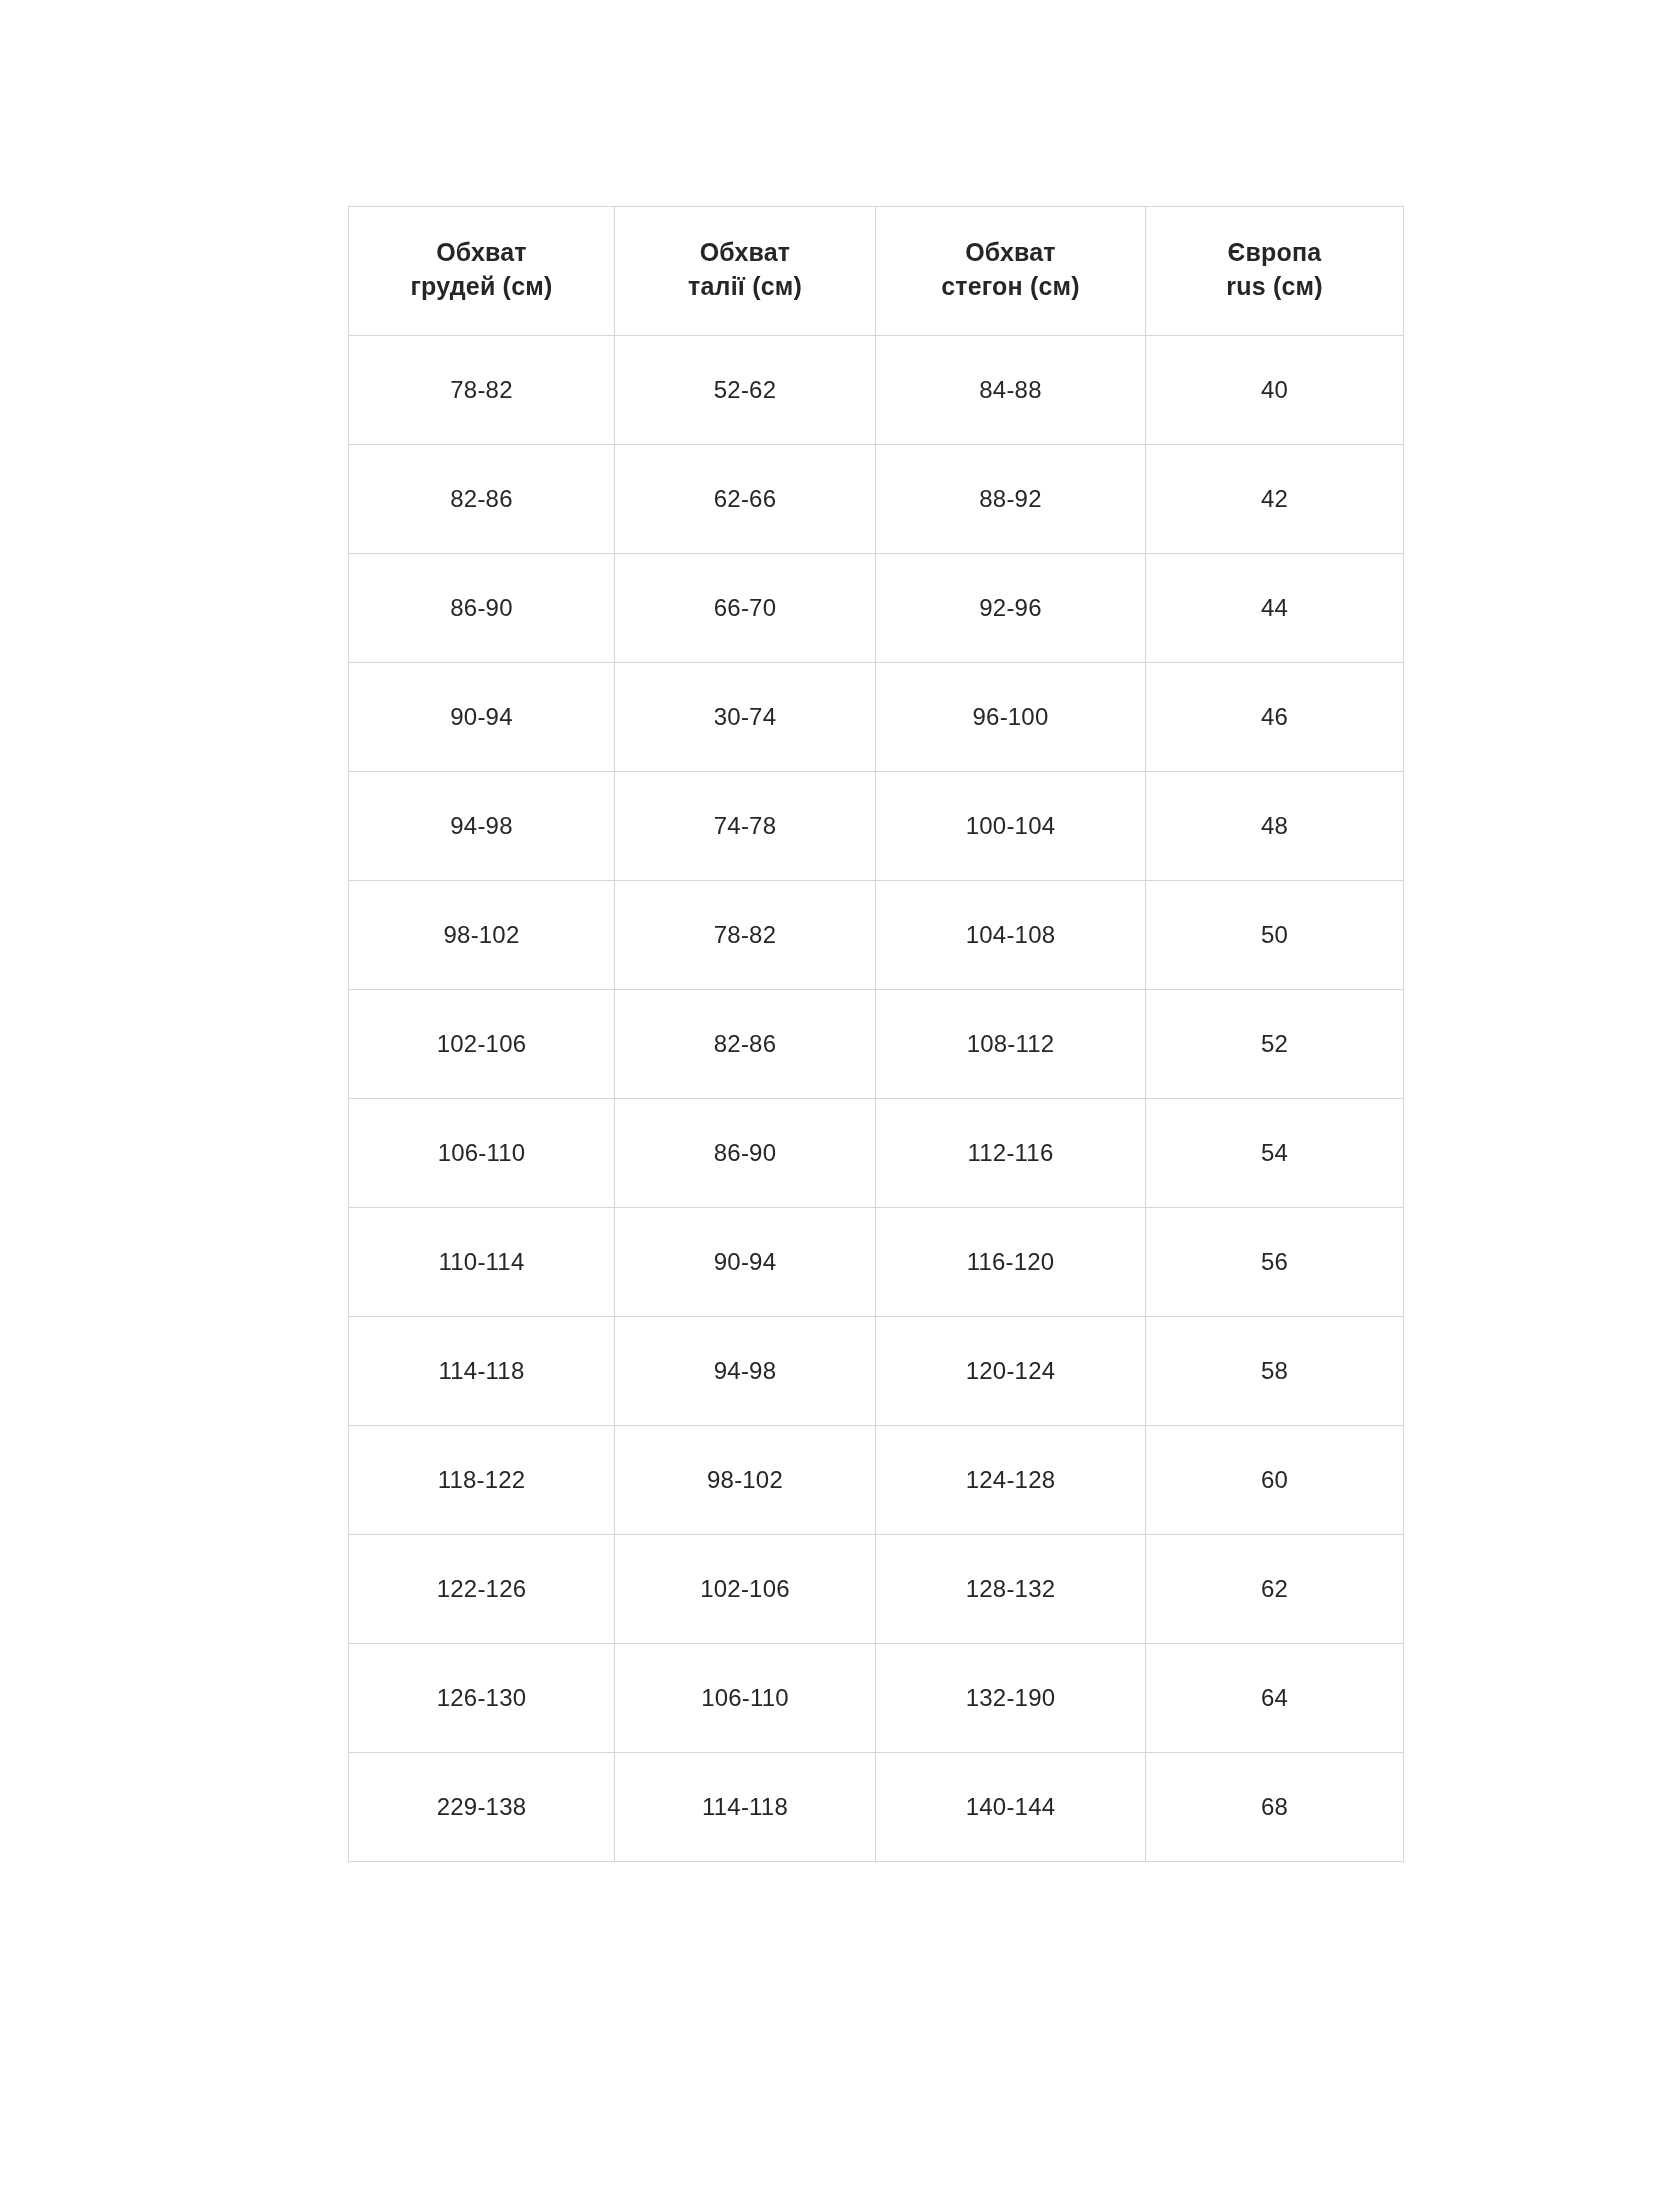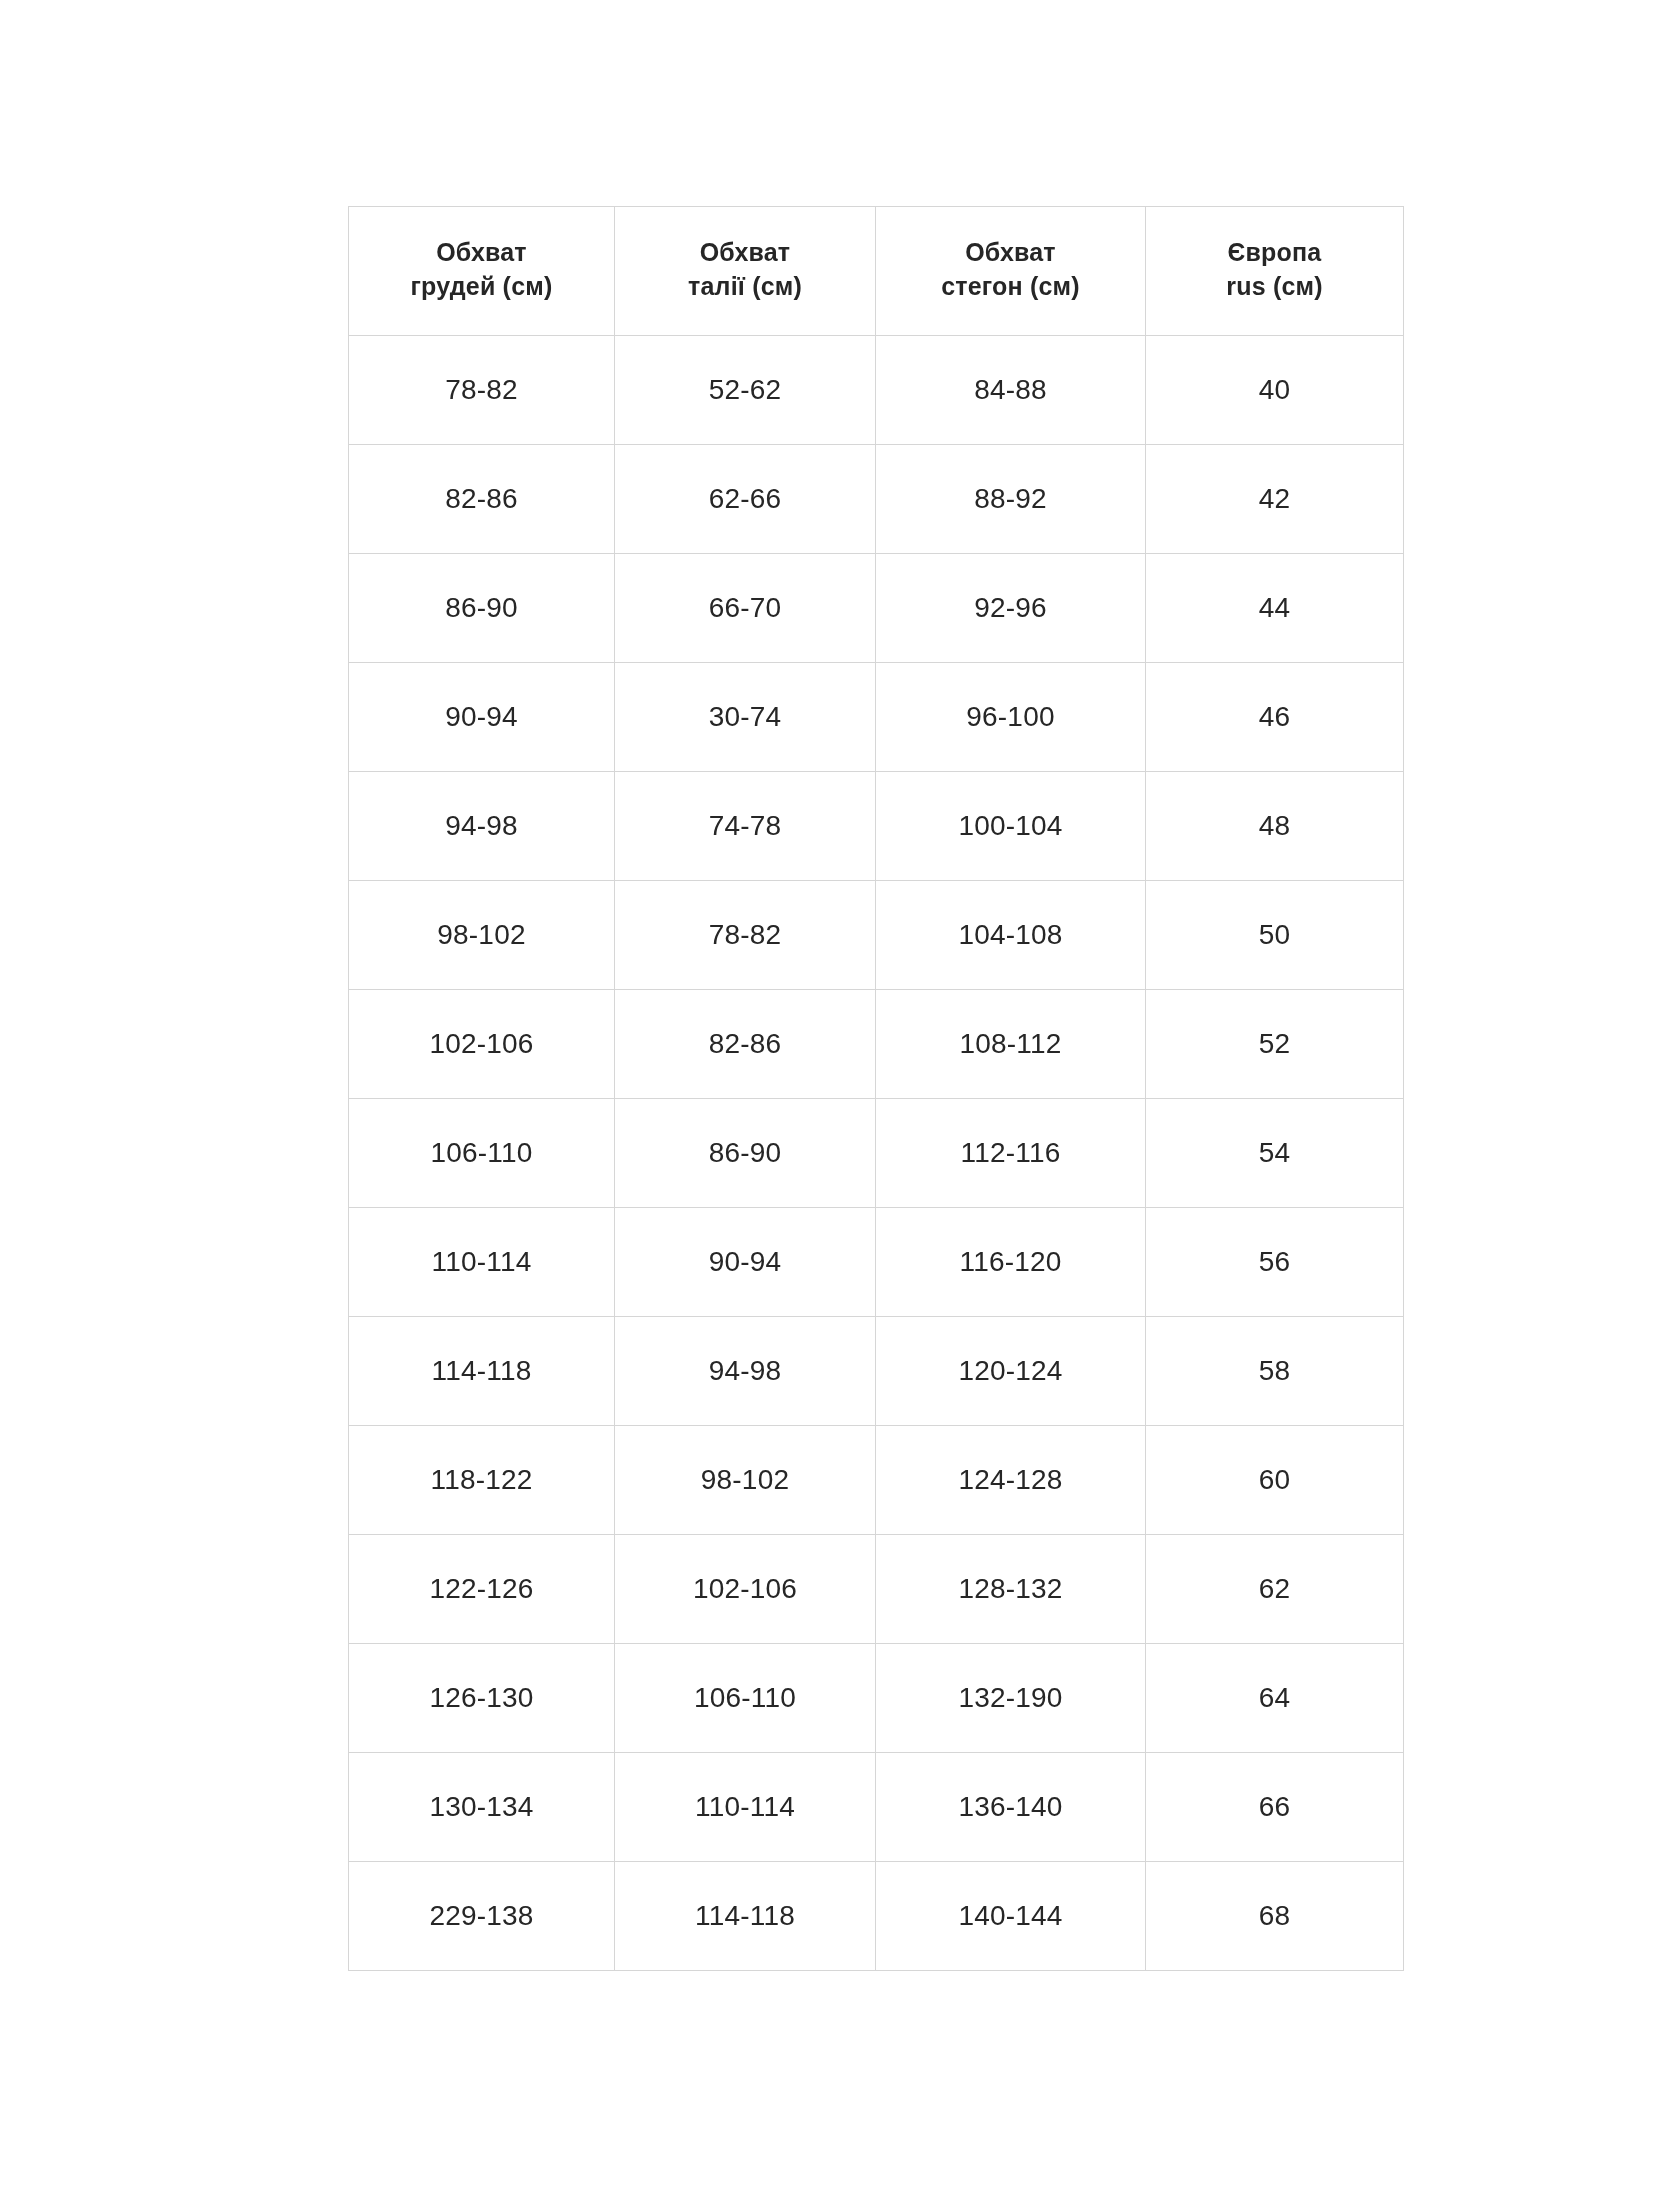--- a/index.html
+++ b/index.html
@@ -48,21 +48,21 @@
     font-size: 25px;
     font-weight: bold;
     line-height: 1.35;
     padding: 29px 8.2px 31px 8.2px;
     letter-spacing: 0.2px;
   }
   table.size-table th .l2 {
     display: block;
   }
   table.size-table td {
-    font-size: 28px;
+    font-size: 24px;
     font-weight: normal;
     height: 108px;
     padding: 0 8.2px;
     letter-spacing: 0.2px;
   }
 </style>
 </head>
 <body>
 
 <div class="page">
@@ -167,26 +167,20 @@
           <td>128-132</td>
           <td>62</td>
         </tr>
         <tr>
           <td>126-130</td>
           <td>106-110</td>
           <td>132-190</td>
           <td>64</td>
         </tr>
         <tr>
-          <td>130-134</td>
-          <td>110-114</td>
-          <td>136-140</td>
-          <td>66</td>
-        </tr>
-        <tr>
           <td>229-138</td>
           <td>114-118</td>
           <td>140-144</td>
           <td>68</td>
         </tr>
       </tbody>
     </table>
   </div>
 </div>
 

